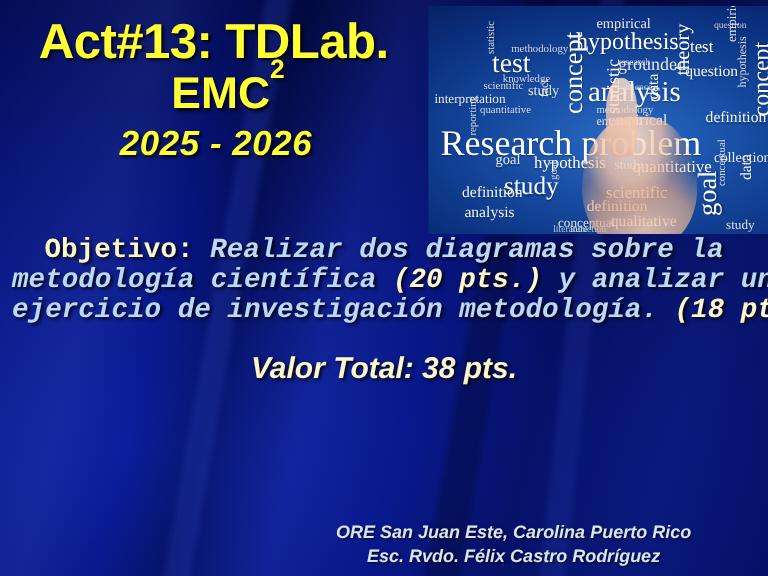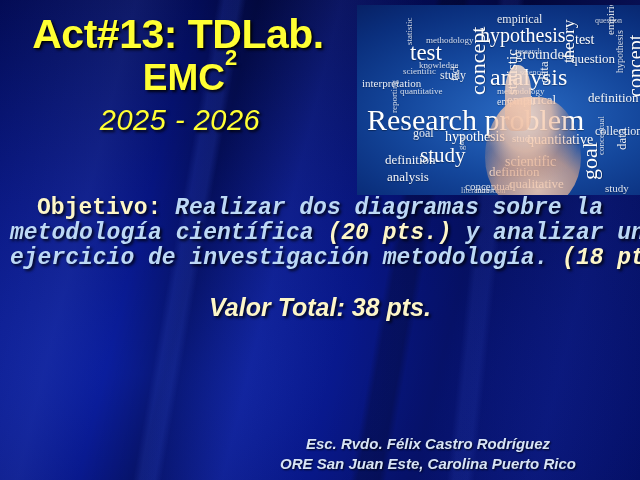--- a/index.html
+++ b/index.html
@@ -107,21 +107,21 @@
     font-weight: bold;
     color: #ffff33;
     line-height: 1.05;
     margin-top: 2px;
     text-shadow: 2px 2px 3px rgba(0,0,0,0.85);
     padding-left: 20px;
   }
   #title-sub sup { font-size: 22px; top: -0.55em; position: relative; }
   #title-years {
     font-size: 29px;
-    font-weight: normal;
+    font-weight: bold;
     font-style: italic;
     color: #ffff33;
     margin-top: 6px;
     letter-spacing: 0.5px;
     text-shadow: 2px 2px 3px rgba(0,0,0,0.85);
   }
 
   
   #objective {
     position: absolute;
@@ -257,17 +257,17 @@
 
   <div id="objective">
     <div class="line"><span class="lbl">Objetivo:</span><span> Realizar dos diagramas sobre la</span></div>
     <div class="line"><span>metodología científica </span><span class="hl">(20 pts.)</span><span>  y analizar un</span></div>
     <div class="line"><span>ejercicio de investigación metodología. </span><span class="hl">(18 pts)</span><span class="hl">.</span></div>
   </div>
 
   <div id="valor-total">Valor Total: 38 pts.</div>
 
   <div id="footer">
+    <div id="district">ORE San Juan Este, Carolina Puerto Rico</div>
     <div id="school">Esc. Rvdo. Félix Castro Rodríguez</div>
-    <div id="district">ORE San Juan Este, Carolina Puerto Rico</div>
   </div>
 
 </div>
 
 </body></html>

